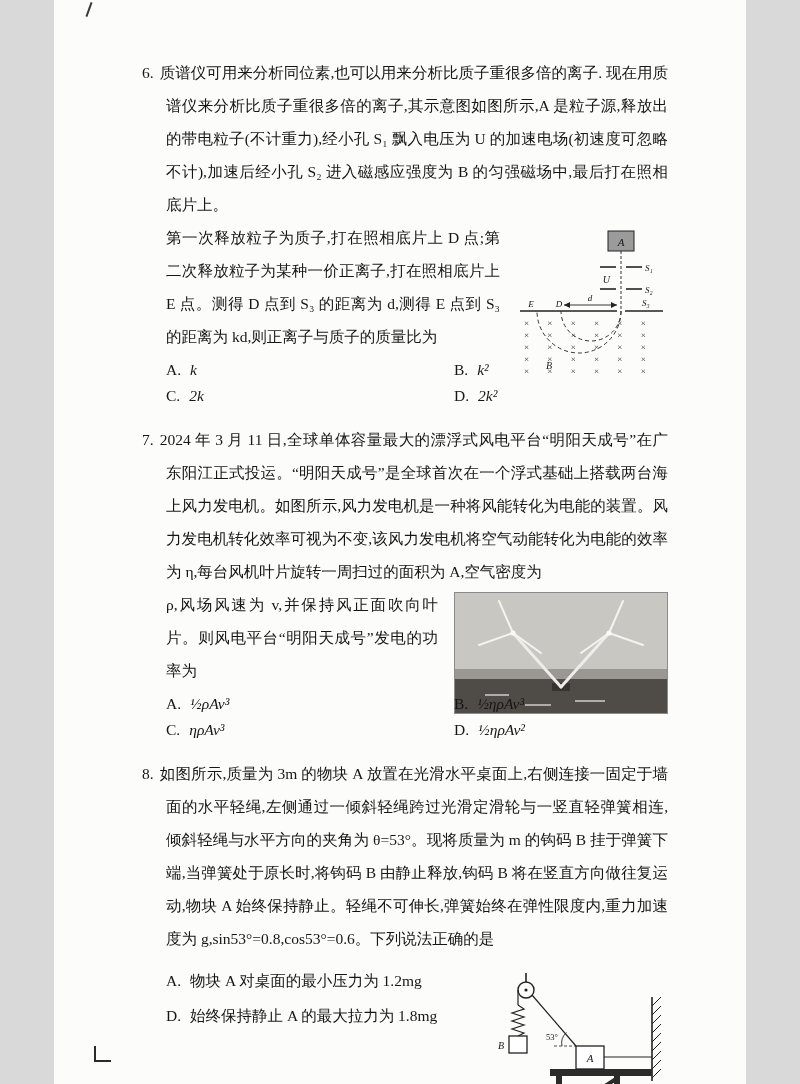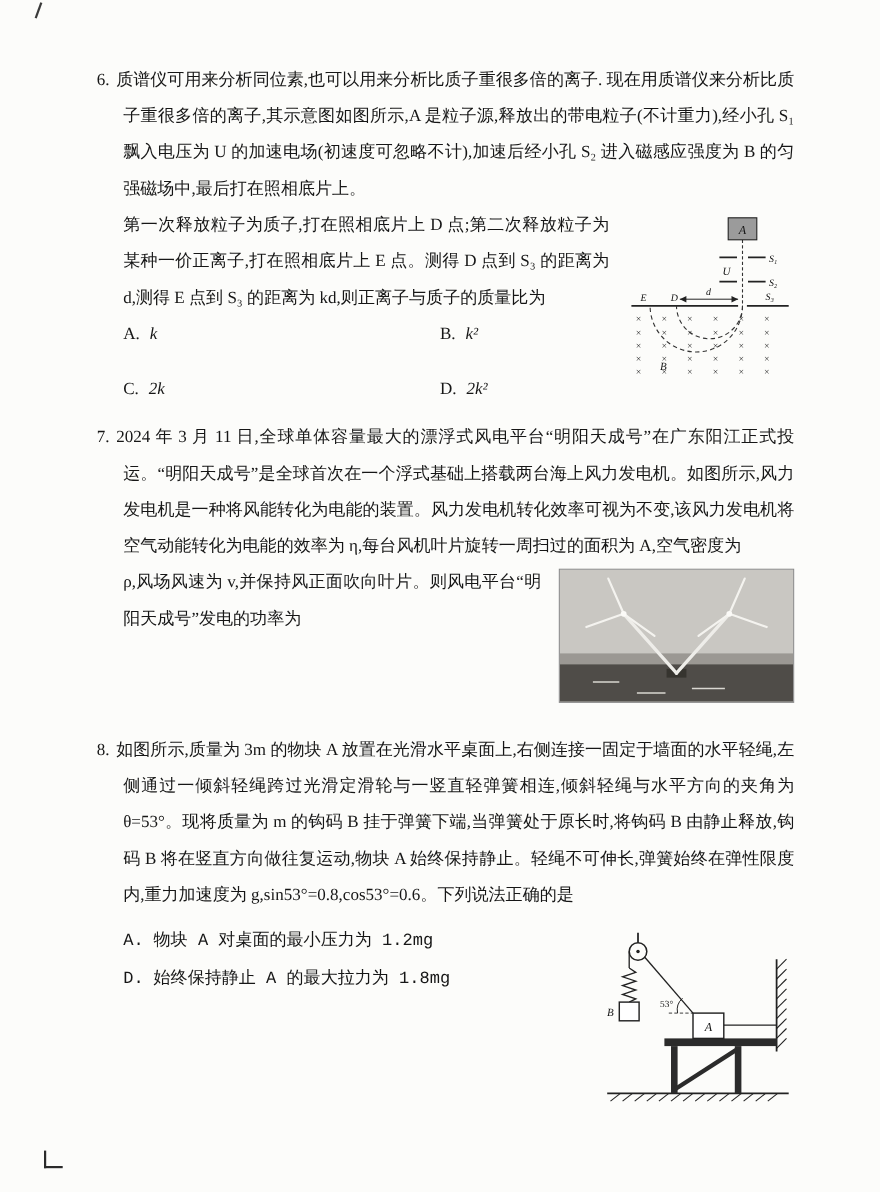--- a/index.html
+++ b/index.html
@@ -1,31 +1,31 @@
 <!DOCTYPE html>
 <html><head>
 <meta charset="utf-8">
 <style>
   html,body { margin:0; padding:0; background:#d9d9d9; }
   .page {
-    position:relative; width:800px; height:1084px; margin:0 auto;
+    position:relative; width:692px; height:1084px; margin:0 auto;
     background:#fcfcfa; color:#161616; box-sizing:border-box;
     padding:56px 78px 0 88px; overflow:hidden;
     font-family:"Liberation Serif","DejaVu Serif",serif;
   }
   .question { padding-left:24px; margin-bottom:18px; }
   .qtext { font-size:15.5px; line-height:33px; margin:0; text-align:justify; }
   .hang { text-indent:-24px; }
   .qnum { margin-right:6px; }
   .flow { overflow:visible; }
   .float-diagram { float:right; margin:2px 0 8px 16px; }
   .photo-frame { border:1px solid #8b8b8b; line-height:0; }
   .options { margin-top:8px; font-size:15.5px; }
-  .grid2 { display:grid; grid-template-columns:288px 1fr; row-gap:32px; }
-  .optlist .option { line-height:35px;font-family:Liberation Mono, monospace; }
+  .grid2 { display:grid; grid-template-columns:288px 1fr; row-gap:8px; }
+  .optlist .option { line-height:35px; }
   .option .lab { margin-right:9px; }
   .page-footer {
     position:absolute; left:0; right:0; bottom:26px; text-align:center;
     font-size:14.5px; letter-spacing:1px;
   }
   .mark-bl {
     position:absolute; left:40px; bottom:22px; width:15px; height:14px;
     border-left:2px solid #2a2a2a; border-bottom:2px solid #2a2a2a;
   }
   .mark-tl {
@@ -128,20 +128,26 @@
           <circle cx="154" cy="40" r="2.6" fill="#fbfaf7"></circle>
 
           <g stroke="#d9d7d1" stroke-width="1.4">
             <line x1="30" y1="102" x2="54" y2="102"></line>
             <line x1="120" y1="108" x2="150" y2="108"></line>
             <line x1="70" y1="112" x2="96" y2="112"></line>
           </g>
         </svg>
       </figure>
       <p class="qtext">ρ,风场风速为 v,并保持风正面吹向叶片。则风电平台“明阳天成号”发电的功率为</p>
+      <div class="options grid2">
+        <div class="option"><span class="lab">A.</span><span class="val it">½ρAv³</span></div>
+        <div class="option"><span class="lab">B.</span><span class="val it">½ηρAv³</span></div>
+        <div class="option"><span class="lab">C.</span><span class="val it">ηρAv³</span></div>
+        <div class="option"><span class="lab">D.</span><span class="val it">½ηρAv²</span></div>
+      </div>
       <div class="clear"></div>
     </div>
   </section>
 
   <section class="question">
     <p class="qtext hang"><span class="qnum">8.</span><span>如图所示,质量为 3m 的物块 A 放置在光滑水平桌面上,右侧连接一固定于墙面的水平轻绳,左侧通过一倾斜轻绳跨过光滑定滑轮与一竖直轻弹簧相连,倾斜轻绳与水平方向的夹角为 θ=53°。现将质量为 m 的钩码 B 挂于弹簧下端,当弹簧处于原长时,将钩码 B 由静止释放,钩码 B 将在竖直方向做往复运动,物块 A 始终保持静止。轻绳不可伸长,弹簧始终在弹性限度内,重力加速度为 g,sin53°=0.8,cos53°=0.6。下列说法正确的是</span></p>
     <div class="flow">
       <figure class="float-diagram" style="margin-top:6px;">
         <svg width="212" height="158" viewBox="0 0 212 158">
 

